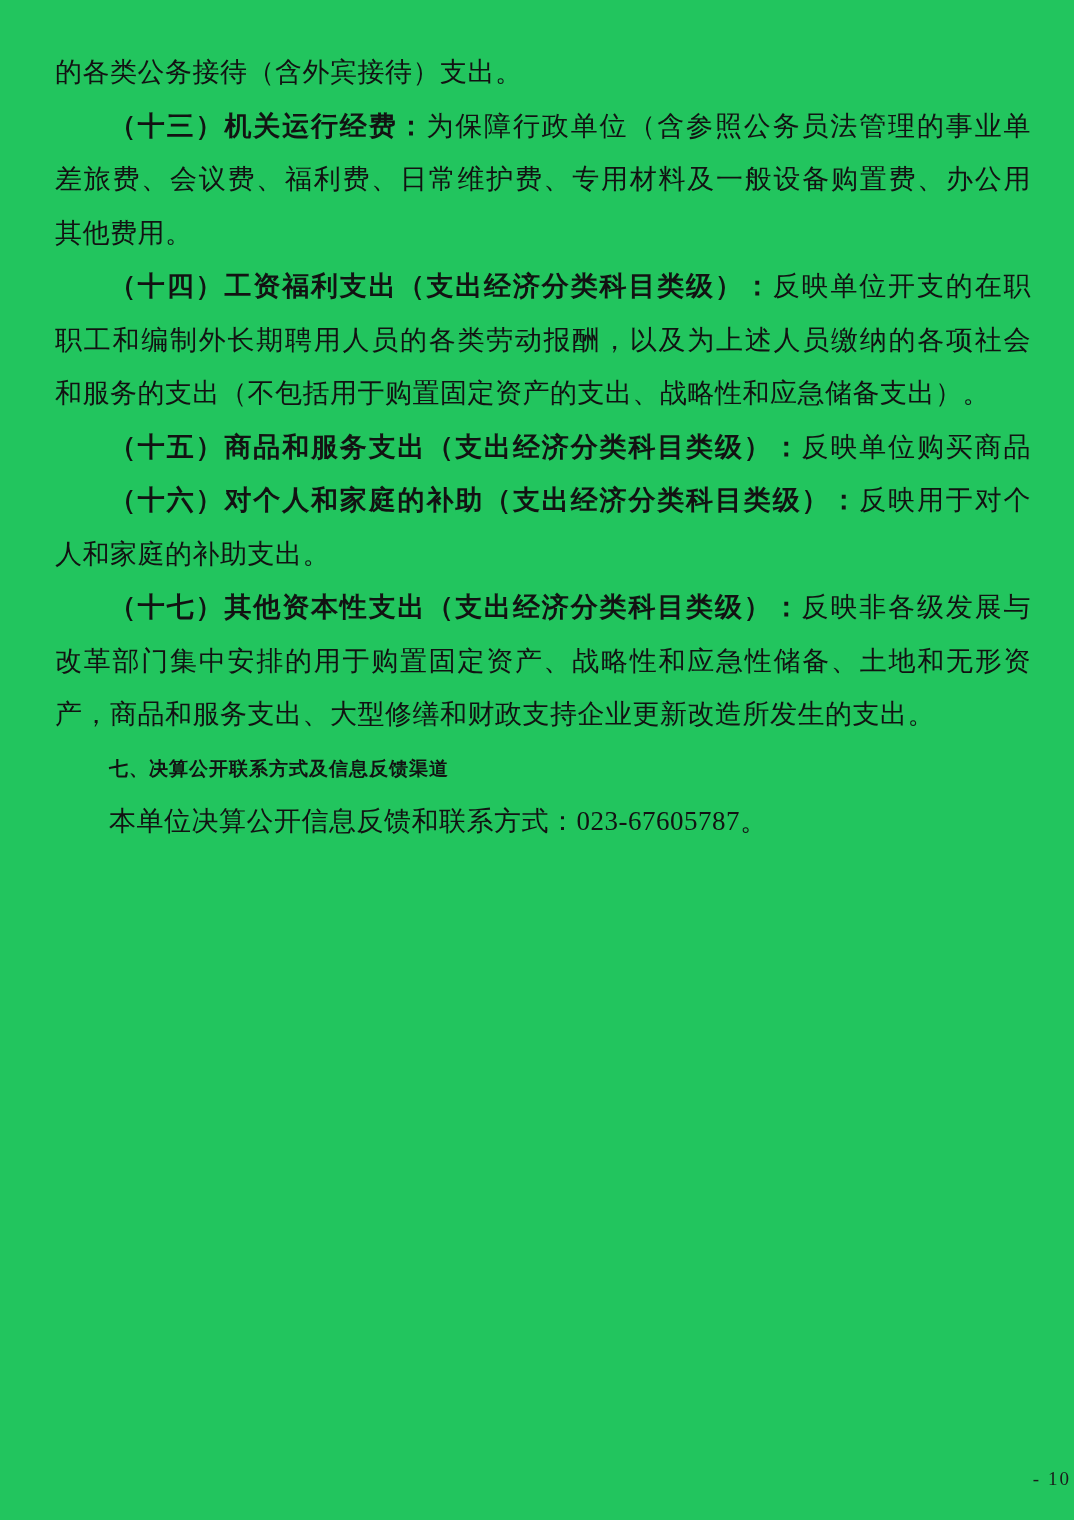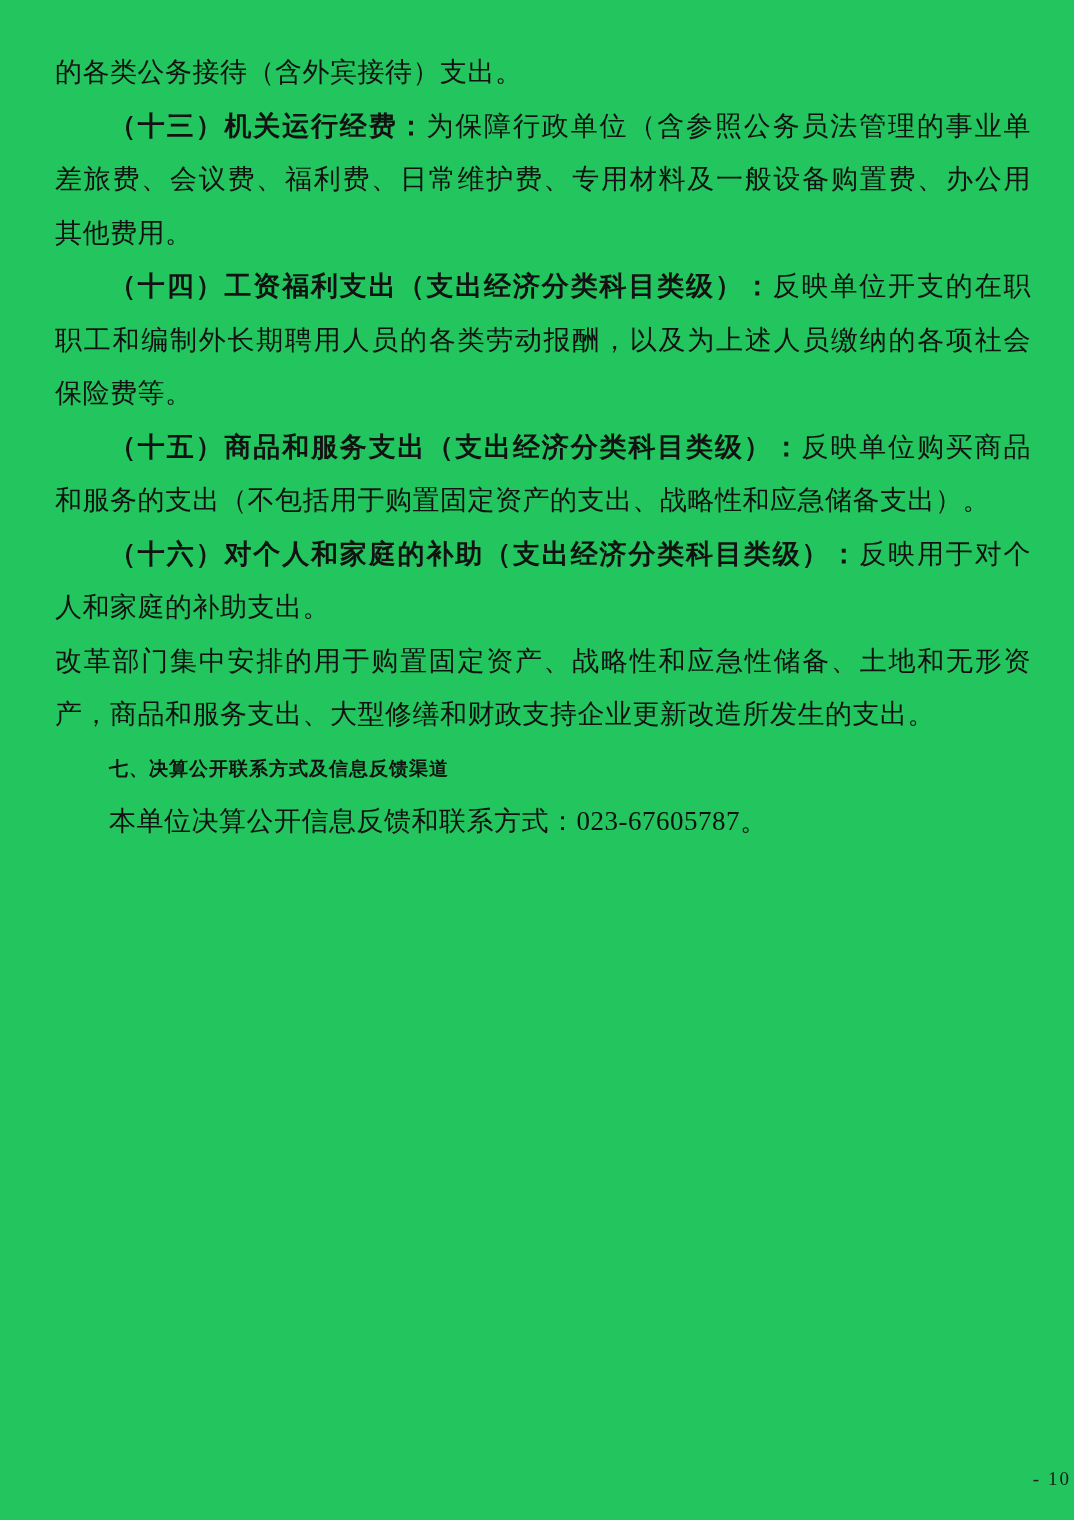--- a/index.html
+++ b/index.html
@@ -63,24 +63,24 @@
 <body>
 
 <div class="page">
   <div class="doc-body">
       <div class="line"><span class="seg">的各类公务接待（含外宾接待）支出。</span></div>
       <div class="line indent fill"><span class="seg bold">（十三）机关运行经费：</span><span class="seg">为保障行政单位（含参照公务员法管理的事业单</span></div>
       <div class="line fill"><span class="seg">差旅费、会议费、福利费、日常维护费、专用材料及一般设备购置费、办公用</span></div>
       <div class="line"><span class="seg">其他费用。</span></div>
       <div class="line indent fill"><span class="seg bold">（十四）工资福利支出（支出经济分类科目类级）：</span><span class="seg">反映单位开支的在职</span></div>
       <div class="line fill"><span class="seg">职工和编制外长期聘用人员的各类劳动报酬，以及为上述人员缴纳的各项社会</span></div>
-      <div class="line"><span class="seg">保险费等。</span></div>
+      <div class="line"><span class="seg">和服务的支出（不包括用于购置固定资产的支出、战略性和应急储备支出）。</span></div>
       <div class="line indent fill"><span class="seg bold">（十五）商品和服务支出（支出经济分类科目类级）：</span><span class="seg">反映单位购买商品</span></div>
-      <div class="line"><span class="seg">和服务的支出（不包括用于购置固定资产的支出、战略性和应急储备支出）。</span></div>
       <div class="line indent fill"><span class="seg bold">（十六）对个人和家庭的补助（支出经济分类科目类级）：</span><span class="seg">反映用于对个</span></div>
       <div class="line"><span class="seg">人和家庭的补助支出。</span></div>
+      <div class="line indent fill"><span class="seg bold">（十七）其他资本性支出（支出经济分类科目类级）：</span><span class="seg">反映非各级发展与</span></div>
       <div class="line fill"><span class="seg">改革部门集中安排的用于购置固定资产、战略性和应急性储备、土地和无形资</span></div>
       <div class="line"><span class="seg">产，商品和服务支出、大型修缮和财政支持企业更新改造所发生的支出。</span></div>
       <div class="line indent heading"><span class="seg bold">七、决算公开联系方式及信息反馈渠道</span></div>
       <div class="line indent"><span class="seg">本单位决算公开信息反馈和联系方式：</span><span class="seg">023-67605787</span><span class="seg">。</span></div>
     </div>
   <div class="footer">- 10 -</div>
 </div>
 
 </body></html>

